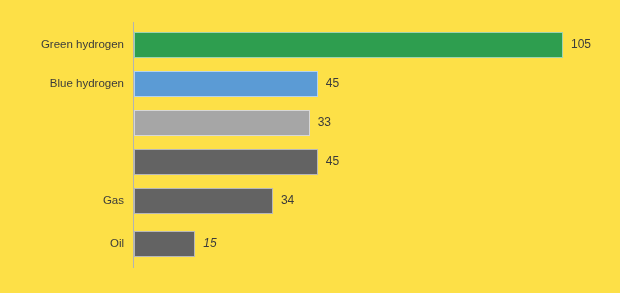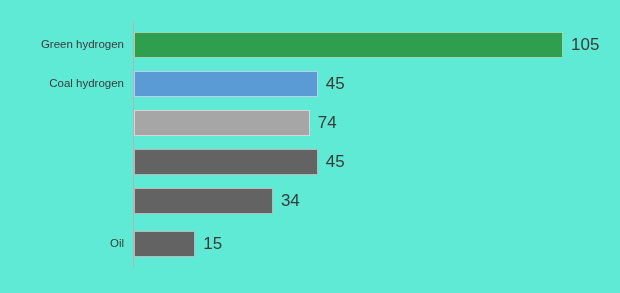--- a/index.html
+++ b/index.html
@@ -71,68 +71,69 @@
     align-items: center;
   }
 
   .bar {
     height: 26px;
     box-sizing: border-box;
     border: 1px solid rgba(255,255,255,0.55);
   }
 
   .value-label {
-    font-size: 17px;
+    font-size: 12px;
     color: #3b3b3b;
     line-height: 13px;
     margin-left: 8px;
     white-space: nowrap;
   }
 </style>
 </head>
 <body>
 
-<div id="chart-root" style="background: #5eead4;">
+<div id="chart-root" style="background: #fde047;">
   <div id="plot-area">
     <div id="category-axis-line" style="background: rgb(179, 179, 179);"></div>
     <div id="bars-container">
         <div class="bar-row" style="top: 3px;">
           <div class="category-label" style="color: rgb(59, 59, 59);">Green hydrogen</div>
           <div class="bar-track">
             <div class="bar" style="width: 429px; background: rgb(46, 158, 79);"></div>
             <div class="value-label" style="color: rgb(59, 59, 59);">105</div>
           </div>
         </div>
         <div class="bar-row" style="top: 42px;">
-          <div class="category-label" style="color: rgb(59, 59, 59);">Coal hydrogen</div>
+          <div class="category-label" style="color: rgb(59, 59, 59);">Blue hydrogen</div>
           <div class="bar-track">
             <div class="bar" style="width: 183.857px; background: rgb(91, 155, 213);"></div>
             <div class="value-label" style="color: rgb(59, 59, 59);">45</div>
           </div>
         </div>
         <div class="bar-row" style="top: 81px;">
           <div class="bar-track">
             <div class="bar" style="width: 175.686px; background: rgb(166, 166, 166);"></div>
-            <div class="value-label" style="color: rgb(59, 59, 59);">74</div>
+            <div class="value-label" style="color: rgb(59, 59, 59);">33</div>
           </div>
         </div>
         <div class="bar-row" style="top: 120px;">
           <div class="bar-track">
             <div class="bar" style="width: 183.857px; background: rgb(99, 99, 99);"></div>
             <div class="value-label" style="color: rgb(59, 59, 59);">45</div>
           </div>
         </div>
         <div class="bar-row" style="top: 159px;">
+          <div class="category-label" style="color: rgb(59, 59, 59);">Gas</div>
           <div class="bar-track">
             <div class="bar" style="width: 138.914px; background: rgb(99, 99, 99);"></div>
             <div class="value-label" style="color: rgb(59, 59, 59);">34</div>
           </div>
         </div>
         <div class="bar-row" style="top: 202px;">
           <div class="category-label" style="color: rgb(59, 59, 59);">Oil</div>
           <div class="bar-track">
             <div class="bar" style="width: 61.2857px; background: rgb(99, 99, 99);"></div>
-            <div class="value-label" style="color: rgb(59, 59, 59);">15</div>
+            <div class="value-label" style="color: rgb(59, 59, 59); font-style: italic;">15</div>
           </div>
         </div>
       </div>
   </div>
 </div>
 
 </body></html>

